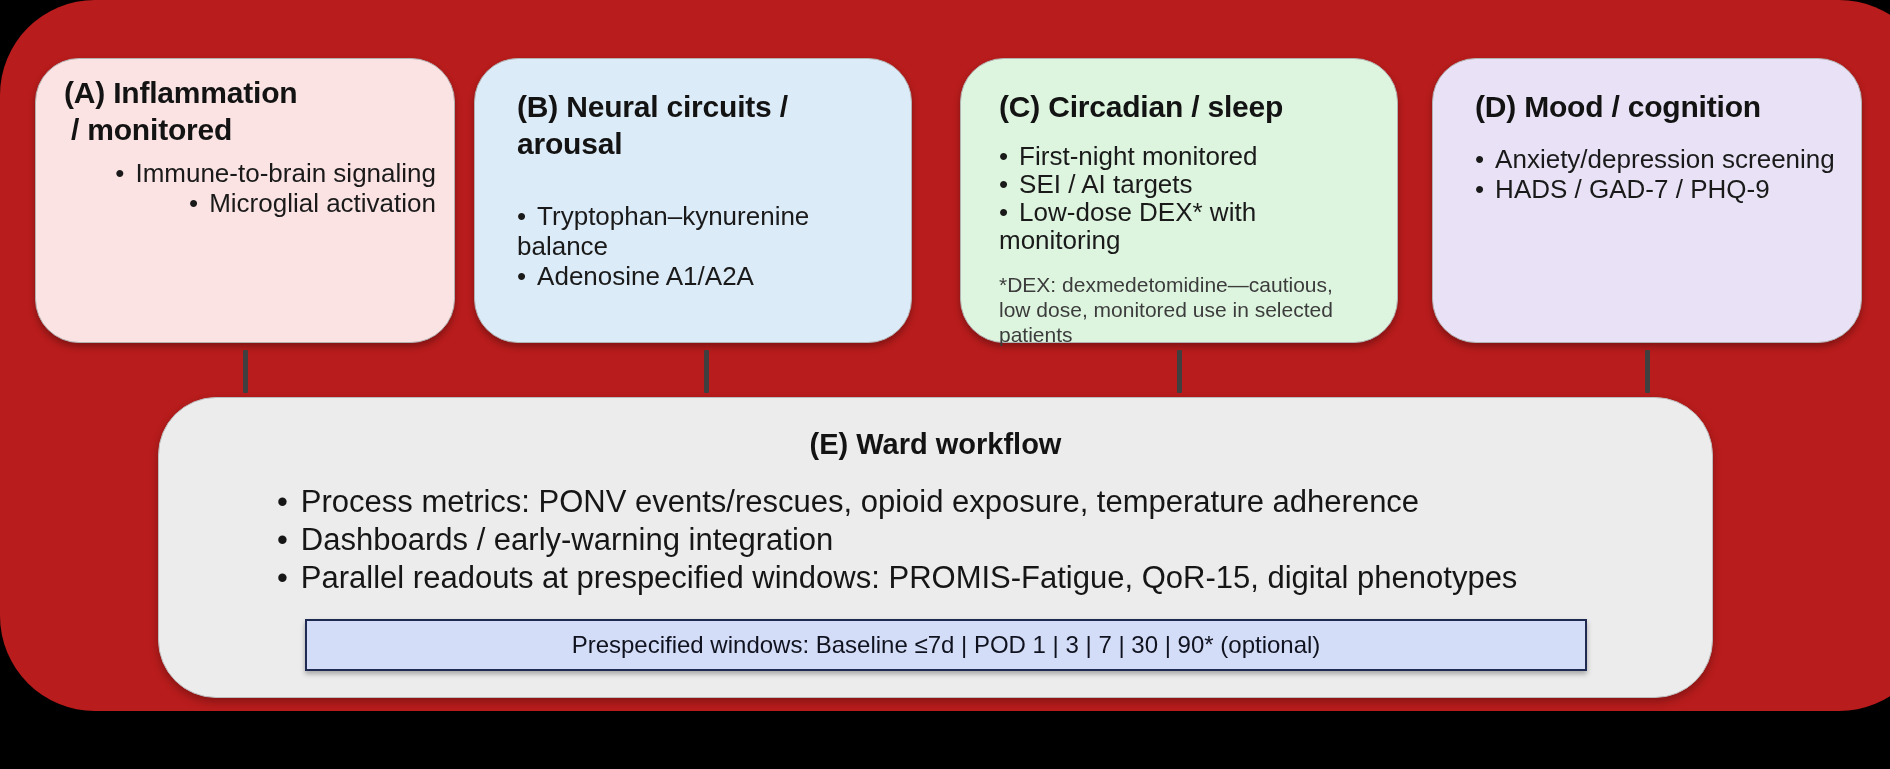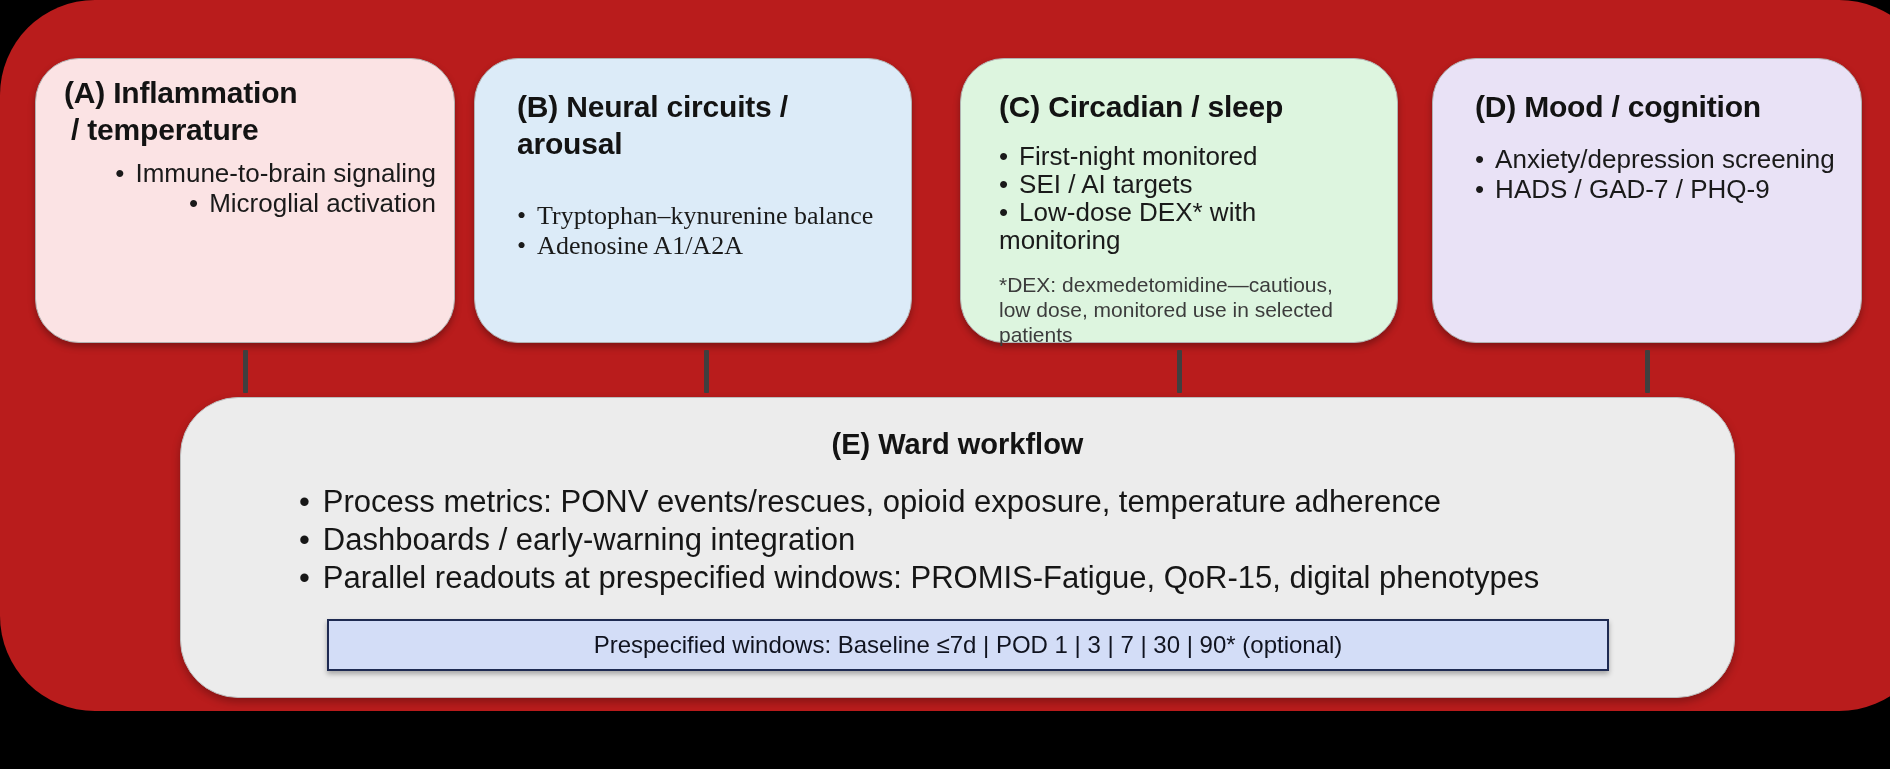--- a/index.html
+++ b/index.html
@@ -14,53 +14,53 @@
   .box-a{left:35px;width:420px;padding:15px 18px 0 28px;}
   .box-b{left:474px;width:438px;padding:29px 16px 0 42px;}
   .box-c{left:960px;width:438px;padding:29px 16px 0 38px;}
   .box-d{left:1432px;width:430px;padding:29px 14px 0 42px;}
 
   .box-title{font-weight:bold;font-size:30px;line-height:37px;letter-spacing:-0.2px;}
   .t2{text-indent:7px;}
 
   .bullets{margin:0;}
   .box-a .bullets{margin-top:10px;text-align:right;}
-  .box-b .bullets{margin-top:39px;font-family:Liberation Serif, serif;}
+  .box-b .bullets{margin-top:39px;}
   .box-c .bullets{margin-top:17px;}
   .box-d .bullets{margin-top:19px;}
   .bullet{font-size:26px;line-height:30px;color:#1a1a1a;}
   .box-c .bullet{line-height:28px;}
   .bullet::before{content:"•";margin-right:11px;}
 
   .footnote{margin-top:18px;font-size:21px;line-height:25px;color:#3c3c3c;max-width:345px;}
 
   
   .conn{position:absolute;top:350px;width:5px;height:43px;border-radius:1px;}
 
   
-  .ward{position:absolute;left:180px;top:397px;width:1555px;height:301px;box-sizing:border-box;
+  .ward{position:absolute;left:158px;top:397px;width:1555px;height:301px;box-sizing:border-box;
         border:1.5px solid #bdbdbd;border-radius:58px;
         box-shadow:0 4px 8px rgba(0,0,0,0.28);color:#131313;}
   .ward-title{margin-top:28px;text-align:center;font-weight:bold;font-size:29px;line-height:36px;}
   .ward-bullets{margin:21px 0 18px 118px;}
   .ward-bullet{font-size:31px;line-height:38px;color:#161616;}
   .ward-bullet::before{content:"•";margin-right:13px;}
   .banner{position:absolute;left:146px;top:221px;width:1282px;height:52px;box-sizing:border-box;
           border:2px solid #1e2a52;display:flex;align-items:center;justify-content:center;
           font-size:24px;color:#10131f;box-shadow:0 3px 5px rgba(0,0,0,0.30);}
 </style>
 </head>
 <body>
 
 <div class="canvas">
 
   <div class="box box-a" style="background-color: rgb(251, 227, 228);">
     <div class="box-title">
       <div>(A) Inflammation</div>
-      <div class="t2">/ temperature</div>
+      <div class="t2">/ monitored</div>
     </div>
     <div class="bullets">
       <div class="bullet">Immune-to-brain signaling</div>
       <div class="bullet">Microglial activation</div>
     </div>
   </div>
 
   <div class="box box-b" style="background-color: rgb(220, 235, 248);">
     <div class="box-title">
       <div>(B) Neural circuits / arousal</div>

